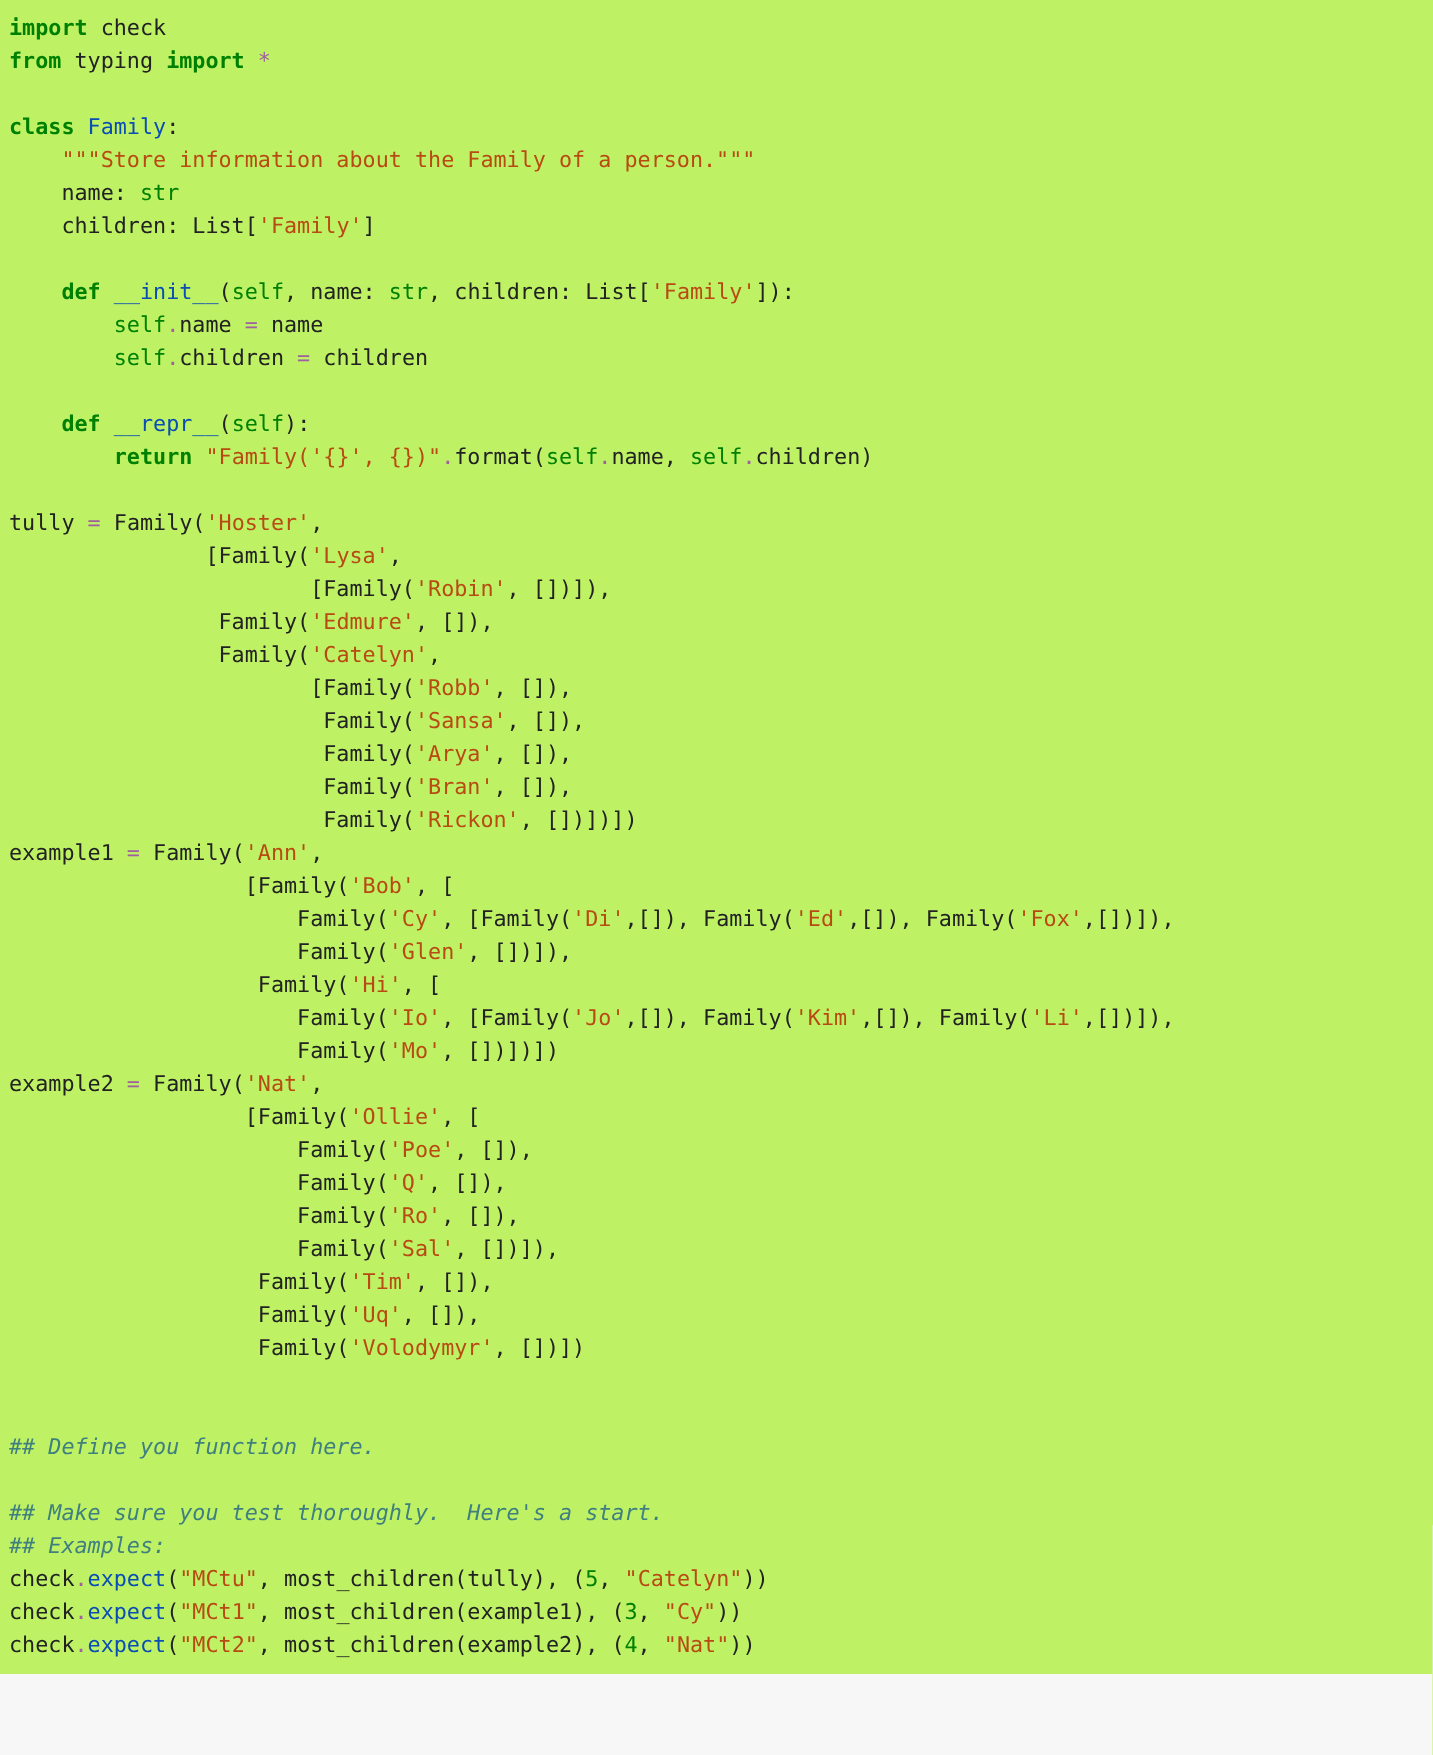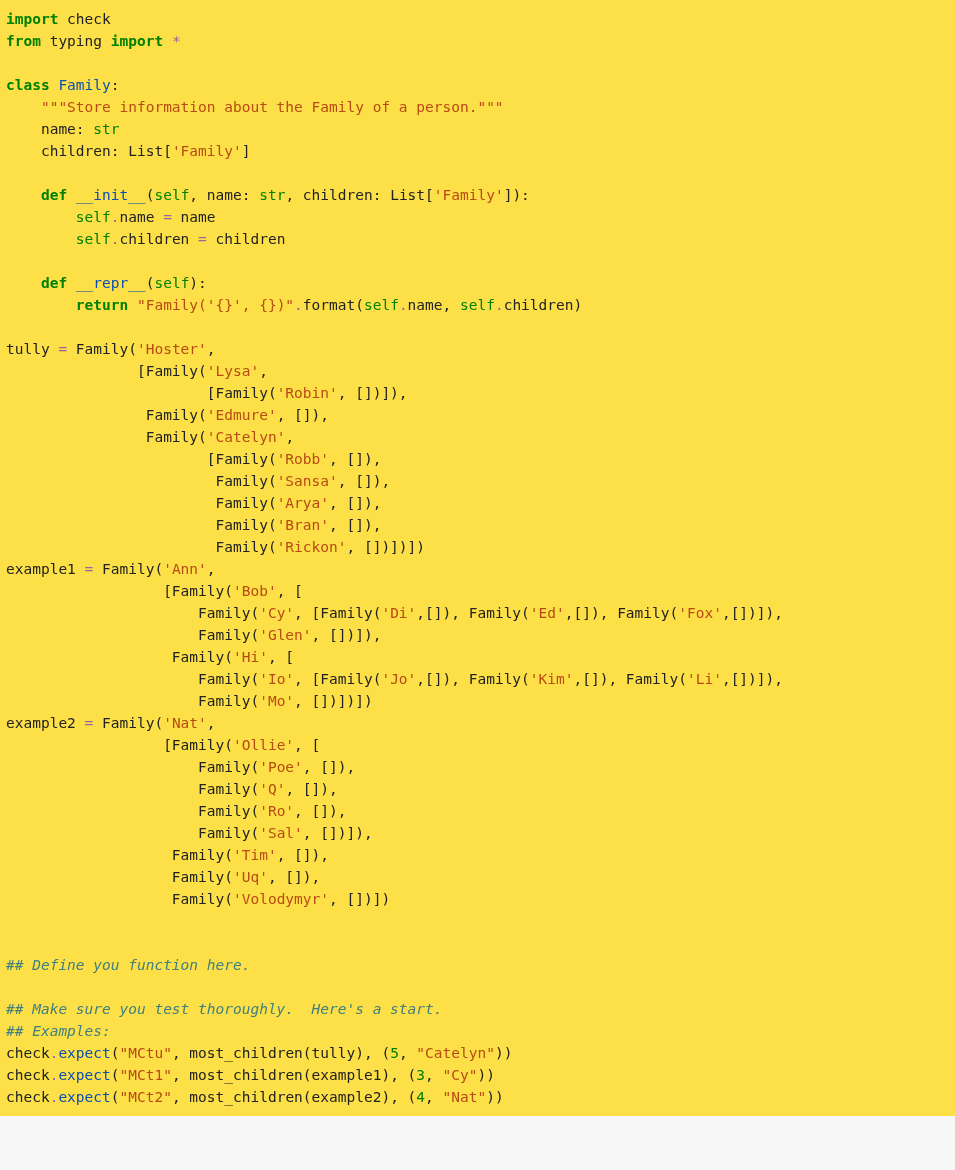--- a/index.html
+++ b/index.html
@@ -9,21 +9,21 @@
     background: #f7f7f7;
     font-family: Consolas, "DejaVu Sans Mono", "Courier New", monospace;
     font-size: 14.5px;
     line-height: 22px;
     color: #222;
   }
   pre.code {
     margin: 0;
     padding: 8px 6px;
     white-space: pre;
-    background: #fde047;
+    background: #bef264;
   }
   .kw   { color: #008000; font-weight: bold; }   
   .nm   { color: #222; }                          
   .cls  { color: #0b4eb3; }                       
   .fn   { color: #0b4eb3; }                       
   .attr { color: #0b4eb3; font-weight: normal; }  
   .self { color: #008000; }                       
   .bt   { color: #008000; }                       
   .op   { color: #a060a0; }                       
   .str  { color: #b84a13; }                       

